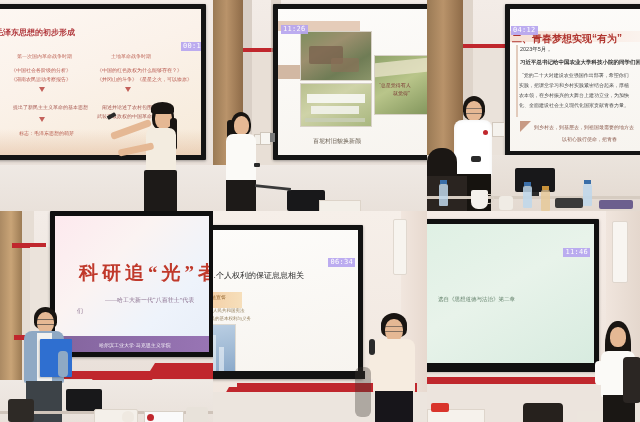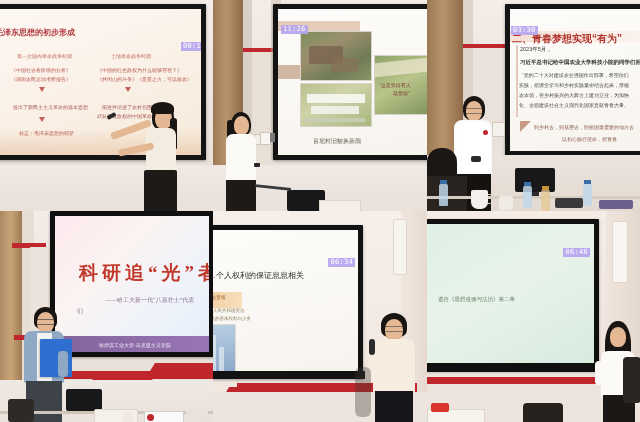--- a/index.html
+++ b/index.html
@@ -143,21 +143,21 @@
 
   <div class="cell">
     <div class="room">
       <div class="wall"></div>
       <div class="wood" style="left:0;width:36px;"></div>
       <div style="position:absolute;left:36px;top:0;width:10px;bottom:0;background:#ded4ca;"></div>
       <div class="redstripe" style="left:36px;top:44px;width:44px;height:4px;"></div>
       <div style="position:absolute;left:46px;top:48px;width:34px;bottom:0;background:#eae2da;"></div>
       <div class="screenframe" style="left:78px;top:4px;width:142px;height:152px;">
         <div class="screen scr-white">
-          <div class="ts" style="left:1px;top:17px;">03:30</div>
+          <div class="ts" style="left:1px;top:17px;">04:12</div>
           <div style="position:absolute;left:0;top:22px;width:100%;height:11px;background:linear-gradient(90deg,#f6dfd3,#fbf3ee);"></div>
           <div class="s-title blur1" style="left:2px;top:23px;font-size:10px;color:#b0352f;">二、青春梦想实现“有为”</div>
           <div style="position:absolute;left:6px;top:36px;width:126px;height:72px;border-left:2px solid #e2cbbc;"></div>
           <div class="s-text blur1" style="left:10px;top:37px;font-size:5.5px;color:#3c3c3c;">2023年5月，</div>
           <div class="s-text blur1" style="left:10px;top:50px;font-size:5.5px;color:#2f2f2f;font-weight:bold;">习近平总书记给中国农业大学科技小院的同学们回信</div>
           <div class="s-text blur1" style="left:12px;top:63px;font-size:5px;color:#4a4a4a;">“党的二十大对建设农业强国作出部署，希望你们</div>
           <div class="s-text blur1" style="left:9px;top:73px;font-size:5px;color:#4a4a4a;">实践，把课堂学习和乡村实践紧密结合起来，厚植</div>
           <div class="s-text blur1" style="left:9px;top:83px;font-size:5px;color:#4a4a4a;">农本领，在乡村振兴的大舞台上建功立业，为加快</div>
           <div class="s-text blur1" style="left:9px;top:93px;font-size:5px;color:#4a4a4a;">化、全面建设社会主义现代化国家贡献青春力量。</div>
           <div style="position:absolute;left:10px;top:112px;width:0;height:0;border-left:11px solid #c79a84;border-bottom:11px solid transparent;"></div>
@@ -286,21 +286,21 @@
     </div>
   </div>
 
   <div class="cell">
     <div class="room">
       <div class="wall" style="background:linear-gradient(180deg,#f5ece6,#ede2da);"></div>
       <div style="position:absolute;right:0;top:0;width:34px;bottom:0;background:linear-gradient(90deg,#f0e5dd,#e4d7cd);"></div>
       <div style="position:absolute;right:12px;top:10px;width:14px;height:60px;background:#f8f5f1;border:1px solid #dfd6cd;border-radius:2px;"></div>
       <div class="screenframe" style="left:-6px;top:8px;width:178px;height:152px;background:#101010;">
         <div class="screen scr-mint">
-          <div class="ts" style="right:4px;top:24px;">06:46</div>
+          <div class="ts" style="right:4px;top:24px;">11:46</div>
           <div class="s-text blur1" style="left:12px;top:72px;font-size:5.5px;color:#5e7d66;font-family:'Liberation Serif',serif;">选自《思想道德与法治》第二章</div>
         </div>
       </div>
       <div style="position:absolute;left:-6px;top:152px;width:178px;height:9px;background:#101010;"></div>
       <div style="position:absolute;left:-6px;top:166px;width:184px;height:8px;background:#c0272d;"></div>
       <div style="position:absolute;left:28px;top:170px;width:78px;height:16px;background:#c0272d;transform:skewX(-32deg);"></div>
       <div style="position:absolute;left:-10px;top:180px;width:96px;height:7px;background:#c0272d;transform:skewX(-32deg);"></div>
       <div class="floorband" style="height:38px;background:#ece4dd;"></div>
       <div class="person">
         <div class="hair" style="left:178px;top:110px;width:26px;height:50px;border-radius:46% 46% 30% 30%;"></div>

